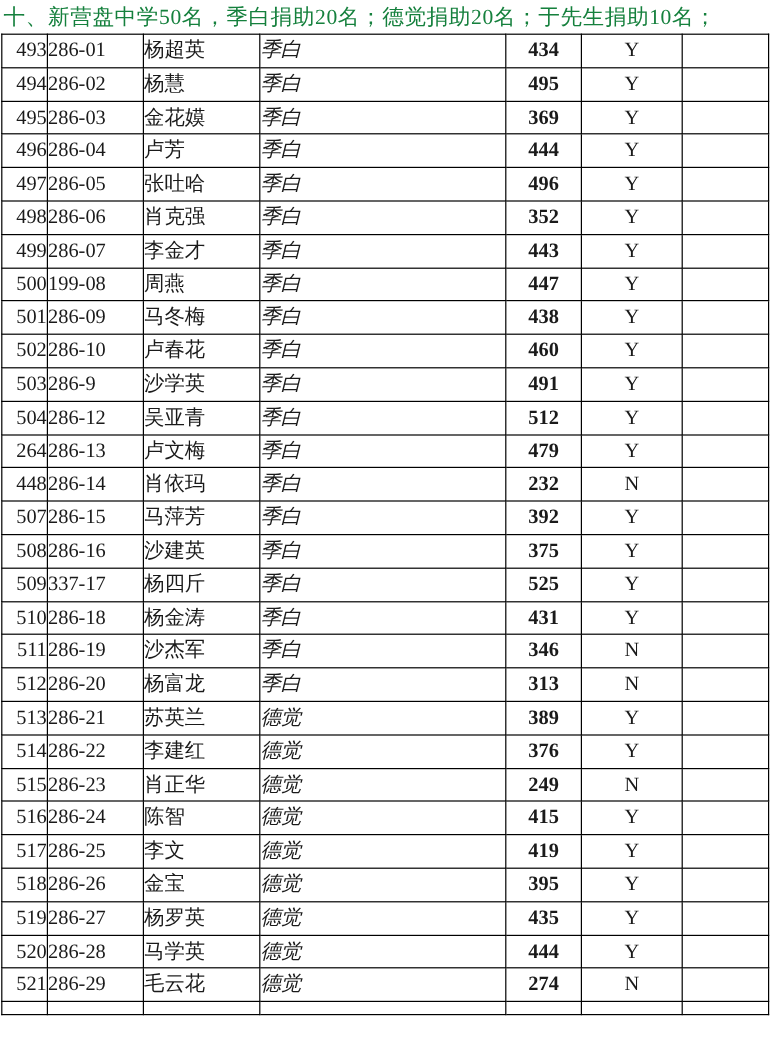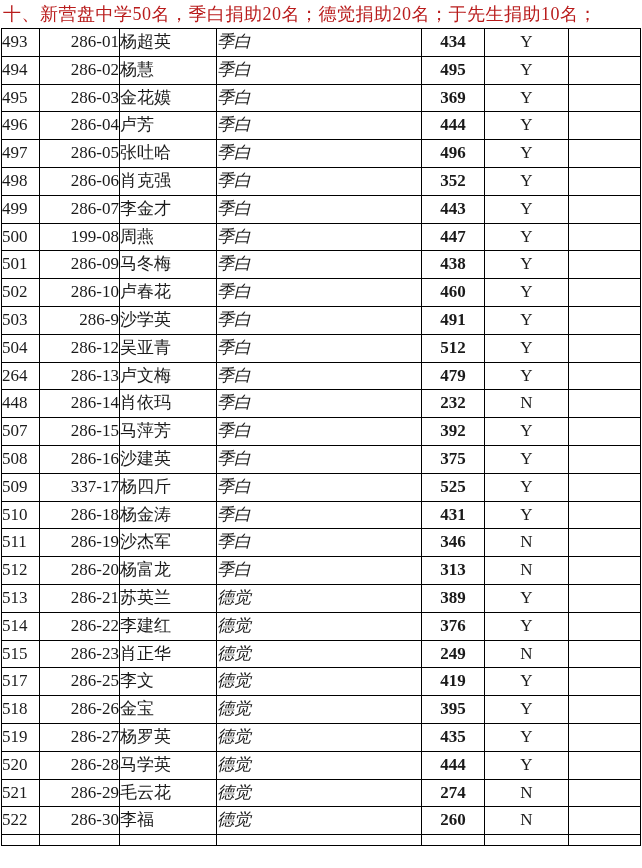--- a/index.html
+++ b/index.html
@@ -17,21 +17,21 @@
     color: #1a1a1a;
   }
   .title-bar {
     height: 28px;
     display: flex;
     align-items: center;
     padding-left: 3px;
     font-size: 18px;
     letter-spacing: 0.5px;
     white-space: nowrap;
-    color: #b91c1c;
+    color: #15803d;
   }
   table.grid {
     border-collapse: collapse;
     table-layout: fixed;
     width: 640px;
     margin-left: 1px;
   }
   table.grid td {
     border: 1px solid #000000;
     padding: 0;
@@ -44,22 +44,22 @@
   }
   
   col.col-seq    { width: 38px; }
   col.col-code   { width: 80px; }
   col.col-name   { width: 97px; }
   col.col-donor  { width: 205px; }
   col.col-amount { width: 63px; }
   col.col-flag   { width: 84px; }
   col.col-extra  { width: 72px; }
 
-  td.cell-seq    { text-align: left; margin-left: 20px; }
-  td.cell-code   { text-align: right; padding-left: 6px; }
+  td.cell-seq    { text-align: right; margin-left: 20px; }
+  td.cell-code   { text-align: left; padding-left: 6px; }
   td.cell-name   { text-align: left; padding-left: 6px; }
   td.cell-donor  { text-align: left; padding-left: 7px; font-style: italic; }
   td.cell-amount { text-align: center; font-weight: bold; }
   td.cell-flag   { text-align: center; }
   td.cell-extra  { text-align: left; }
 
   tr.sliver-row td {
     height: 10px;
     line-height: 10px;
   }
@@ -282,20 +282,29 @@
         <tr>
           <td class="cell-seq">515</td>
           <td class="cell-code">286-23</td>
           <td class="cell-name">肖正华</td>
           <td class="cell-donor">德觉</td>
           <td class="cell-amount">249</td>
           <td class="cell-flag">N</td>
           <td class="cell-extra"></td>
         </tr>
         <tr>
+          <td class="cell-seq">516</td>
+          <td class="cell-code">286-24</td>
+          <td class="cell-name">陈智</td>
+          <td class="cell-donor">德觉</td>
+          <td class="cell-amount">415</td>
+          <td class="cell-flag">Y</td>
+          <td class="cell-extra"></td>
+        </tr>
+        <tr>
           <td class="cell-seq">517</td>
           <td class="cell-code">286-25</td>
           <td class="cell-name">李文</td>
           <td class="cell-donor">德觉</td>
           <td class="cell-amount">419</td>
           <td class="cell-flag">Y</td>
           <td class="cell-extra"></td>
         </tr>
         <tr>
           <td class="cell-seq">518</td>
@@ -323,29 +332,20 @@
           <td class="cell-amount">444</td>
           <td class="cell-flag">Y</td>
           <td class="cell-extra"></td>
         </tr>
         <tr>
           <td class="cell-seq">521</td>
           <td class="cell-code">286-29</td>
           <td class="cell-name">毛云花</td>
           <td class="cell-donor">德觉</td>
           <td class="cell-amount">274</td>
-          <td class="cell-flag">N</td>
-          <td class="cell-extra"></td>
-        </tr>
-        <tr>
-          <td class="cell-seq">522</td>
-          <td class="cell-code">286-30</td>
-          <td class="cell-name">李福</td>
-          <td class="cell-donor">德觉</td>
-          <td class="cell-amount">260</td>
           <td class="cell-flag">N</td>
           <td class="cell-extra"></td>
         </tr>
         <tr class="sliver-row">
           <td class="cell-seq"></td>
           <td class="cell-code"></td>
           <td class="cell-name"></td>
           <td class="cell-donor"></td>
           <td class="cell-amount"></td>
           <td class="cell-flag"></td>

